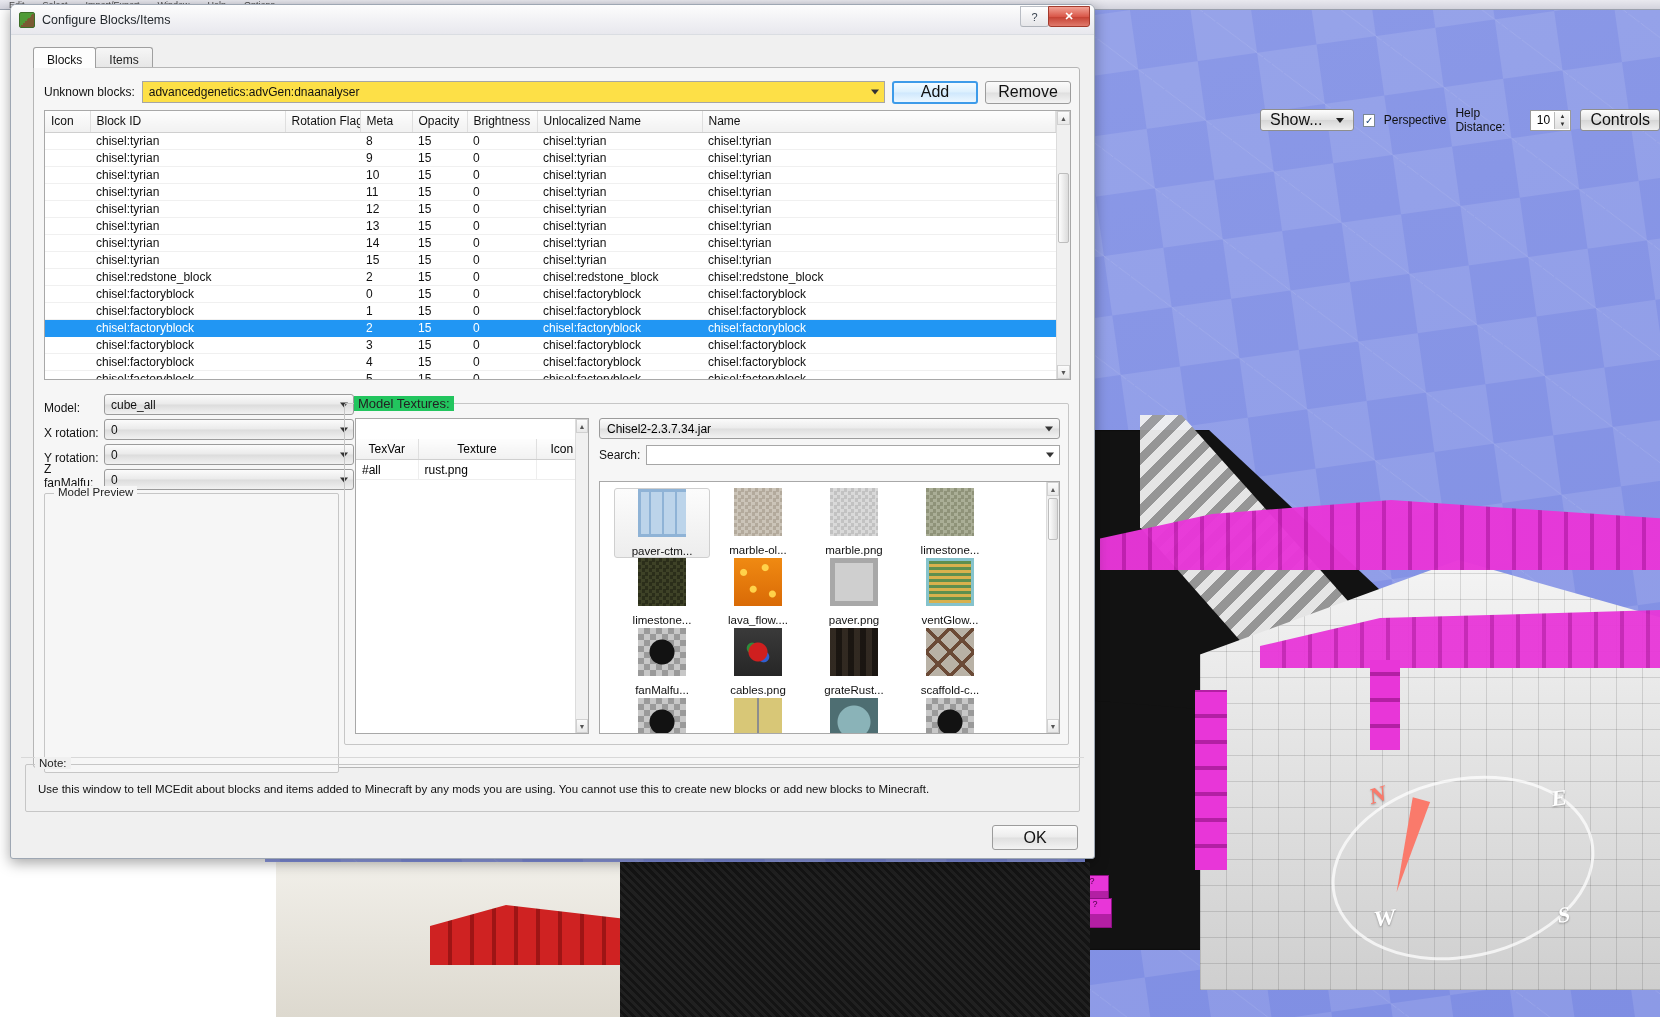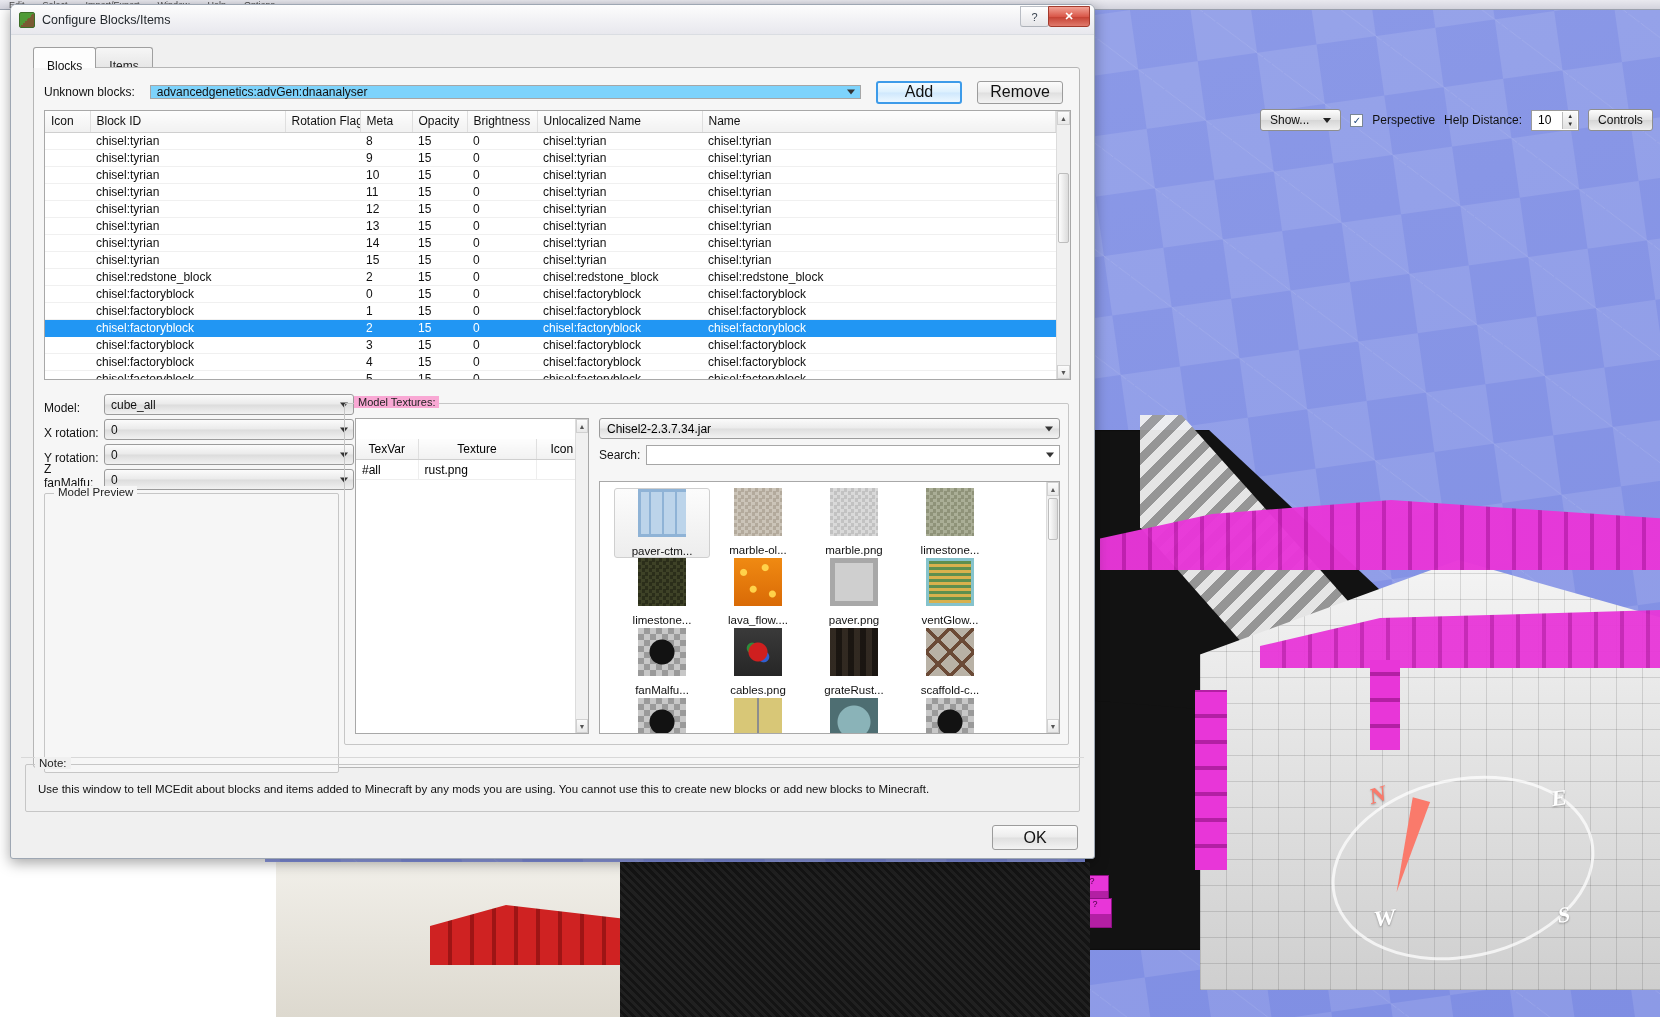--- a/index.html
+++ b/index.html
@@ -82,21 +82,21 @@
   }
   #app-menubar .mi{ display:inline-block; padding:0 9px; line-height:10px; }
   #app-toolbar{
     position:absolute; left:1100px; top:104px; width:560px; height:32px;
     display:flex; align-items:center; gap:9px;
     padding-left:160px;
   }
   .tb-btn{
     height:22px; padding:0 9px; display:flex; align-items:center; gap:14px;
     background:linear-gradient(180deg,#fdfdfd 0%,#e4e4e4 48%,#d6d6d6 52%,#efefef 100%);
-    border:1px solid #8e8e8e; border-radius:3px; font-size:12px; color:#111;
+    border:1px solid #8e8e8e; border-radius:3px; font-size:16px; color:#111;
   }
   .tb-label{ font-size:12px; color:#111; }
   .tb-check{
     width:13px;height:13px;border:1px solid #7b8794;background:#fff;
     display:inline-flex;align-items:center;justify-content:center;
     font-size:10px;color:#23497f;
   }
   .tb-spin{
     height:21px; width:48px; border:1px solid #9a9a9a; background:#fff;
     display:flex; align-items:center; font-size:12px; padding-left:6px; position:relative;
@@ -139,41 +139,41 @@
   }
   .wb.close{
     width:42px;
     background:linear-gradient(180deg,#f2a295,#d9584a 50%,#c43f31 51%,#e07a6c);
     border-color:#a33a2c; color:#fff; font-weight:bold;
   }
 
   
   #tabs{ position:absolute; left:22px; top:42px; display:flex; align-items:flex-end; }
   .tab{
-    height:21px; padding:8px 13px; font-size:12px; line-height:21px;
+    height:21px; padding:2px 13px; font-size:12px; line-height:21px;
     border:1px solid #a0a0a0; border-bottom:none;
     background:linear-gradient(180deg,#f6f6f6,#e6e6e6);
     color:#222; border-radius:3px 3px 0 0; margin-right:-1px;
   }
   .tab.active{
     background:#fdfdfd; color:#111; position:relative; z-index:2;
     border-color:#9f9f9f;
   }
   #tabpanel{
     position:absolute; left:22px; top:62px; right:14px; bottom:90px;
     background:#f6f6f6; border:1px solid #b6b6b6; border-radius:0 3px 3px 3px;
   }
 
   .row-unknown{
-    position:absolute; left:10px; top:12px; right:16px; height:24px;
-    display:flex; align-items:center; gap:15px;
+    position:absolute; left:10px; top:12px; right:8px; height:24px;
+    display:flex; align-items:center; gap:7px;
   }
   .lbl{ font-size:12px; color:#111; }
   .combo{
-    height:14px; background:#7dd3fc; border:1px solid #a6a6a6;
+    height:22px; background:#fde047; border:1px solid #a6a6a6;
     display:flex; align-items:center; padding-left:6px;
     font-size:12px; color:#111; position:relative;
   }
   .combo .arrow{
     position:absolute; right:5px; top:50%; transform:translateY(-50%);
     width:0;height:0;border-left:4px solid transparent;border-right:4px solid transparent;
     border-top:5px solid #333;
   }
   .btn{
     height:23px; padding:0 10px; min-width:86px;
@@ -235,22 +235,22 @@
     position:absolute; left:9px; top:-8px; background:#f6f6f6; padding:0 4px;
     font-size:11.5px; color:#222;
   }
 
   
   #texgroup{
     position:absolute; left:310px; top:335px; right:10px; bottom:22px;
     border:1px solid #c6c6c6; border-radius:2px;
   }
   #texgroup .legend{
-    position:absolute; left:9px; top:-8px; background:#f9a8d4; padding:0 4px;
-    font-size:11px; color:#222;
+    position:absolute; left:9px; top:-8px; background:#22c55e; padding:0 4px;
+    font-size:13px; color:#222;
   }
   #texvartable{
     position:absolute; left:10px; top:14px; width:234px; bottom:10px;
     background:#fff; border:1px solid #a8a8a8; overflow:hidden;
   }
   #texvartable table{ width:100%; border-collapse:collapse; table-layout:fixed;margin-top:20px; }
   #texvartable th{
     font-weight:normal; font-size:12px; padding:3px 6px; height:20px;
     background:linear-gradient(180deg,#fdfdfd,#f1f1f1);
     border-right:1px solid #dfdfdf; border-bottom:1px solid #cfcfcf; text-align:center;

